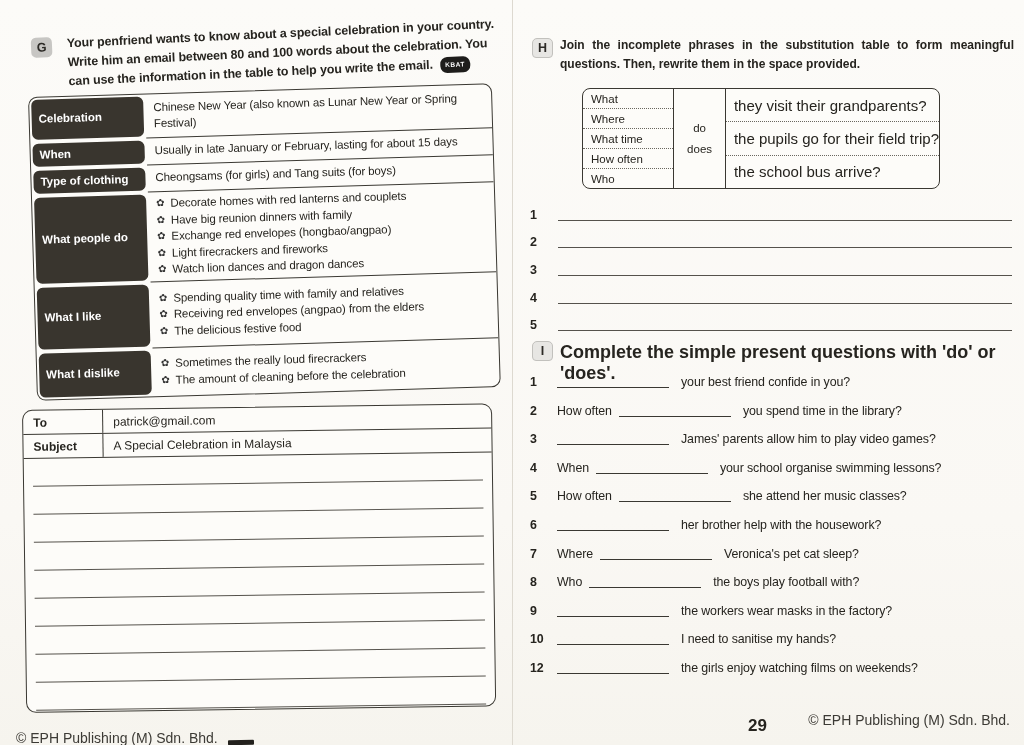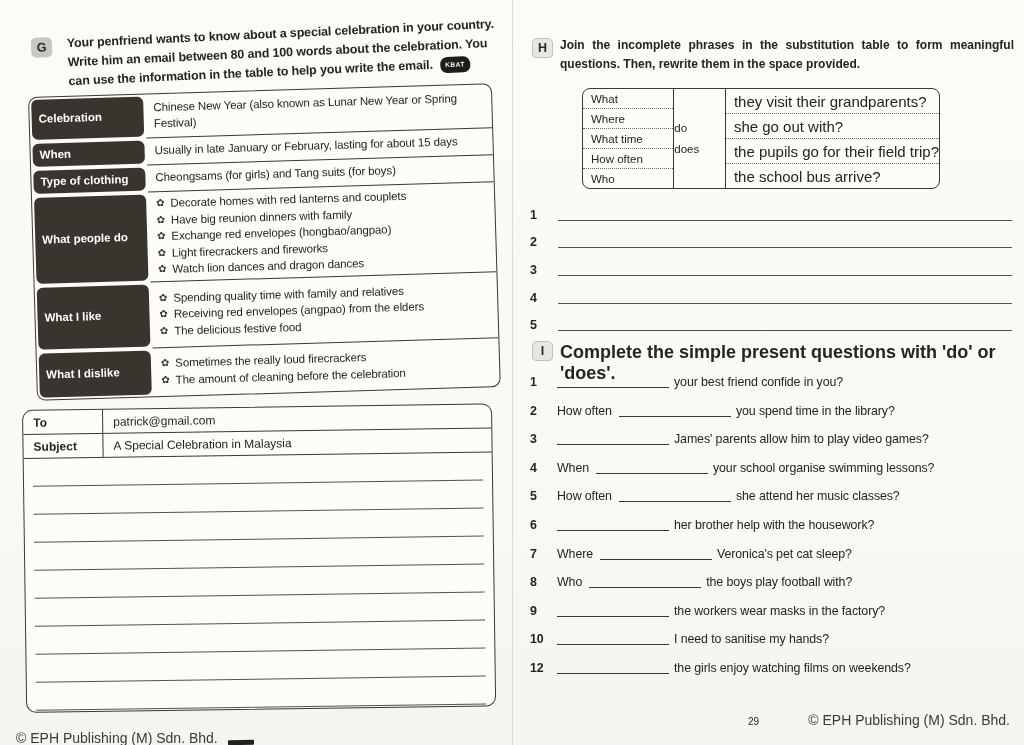--- a/index.html
+++ b/index.html
@@ -74,21 +74,21 @@
   
   .h-badge { position:absolute; left:20px; top:38px; }
   .h-instr { position:absolute; left:48px; top:36px; width:454px;
     font-size:12px; font-weight:700; line-height:1.6; text-align:justify; }
 
   .sub-table { position:absolute; left:70px; top:88px; width:358px; height:101px;
     border:1.5px solid #3a3832; border-radius:8px; display:flex; overflow:hidden;
     background:#fdfcf9; font-size:11.5px; }
   .sub-c1 { width:92px; border-right:1.4px solid #3a3832; display:flex; flex-direction:column; }
   .sub-c2 { width:52px; border-right:1.4px solid #3a3832; display:flex; flex-direction:column;
-    justify-content:center; gap:9px; }
+    justify-content:center; align-items:center; gap:9px; }
   .sub-c3 { flex:1; display:flex; flex-direction:column; font-size:15px; }
   .sub-cell { flex:1; display:flex; align-items:center; padding-left:8px;
     border-bottom:1.4px dotted #6a675f; white-space:nowrap; }
   .sub-cell:last-child { border-bottom:none; }
 
   .h-answers { position:absolute; left:18px; top:201px; width:486px; }
   .ans { display:flex; align-items:center; height:27.6px; }
   .ans .num { width:28px; font-size:12.5px; font-weight:600; }
   .ans .aline { flex:1; border-bottom:1.1px solid #55524c; height:12px; margin-right:4px; }
 
@@ -96,23 +96,23 @@
   .i-badge { position:absolute; left:20px; top:341px; }
   .i-instr { position:absolute; left:48px; top:342px; width:454px;
     font-size:18px; font-weight:700; }
   .i-items { position:absolute; left:18px; top:368px; width:490px; }
   .qi { display:flex; align-items:center; height:28.55px; font-size:12.4px;
     letter-spacing:-0.1px; white-space:nowrap; }
   .qnum { width:27px; font-weight:600; flex:0 0 auto; }
   .qpre:not(:empty){ margin-right:7px; }
   .blank { display:inline-block; width:112px; border-bottom:1.2px solid #3a3832;
     height:12px; flex:0 0 auto; }
-  .qpost { margin-left:5px; }
-
-  .page-num { position:absolute; left:236px; top:716px; font-size:10px; font-weight:400; }
+  .qpost { margin-left:12px; }
+
+  .page-num { position:absolute; left:236px; top:716px; font-size:17px; font-weight:700; }
   #right-page .footer-text { left:auto; right:14px; top:712px; }
   #left-page .footer-text { left:16px; top:730px; }
 </style>
 </head>
 <body>
 
 <div class="page" id="left-page">
 
   <div class="g-wrap">
     <div class="badge badge-dark g-badge">G</div>
@@ -250,21 +250,20 @@
       <div class="sub-cell">What time</div>
       <div class="sub-cell">How often</div>
       <div class="sub-cell">Who</div>
     </div>
     <div class="sub-c2">
       <span>do</span>
       <span>does</span>
     </div>
     <div class="sub-c3">
       <div class="sub-cell">they visit their grandparents?</div>
-      <div class="sub-cell">she go out with?</div>
       <div class="sub-cell">the pupils go for their field trip?</div>
       <div class="sub-cell">the school bus arrive?</div>
     </div>
   </div>
 
   <div class="h-answers">
     <div class="ans">
         <span class="num">1</span>
         <span class="aline"></span>
       </div>

